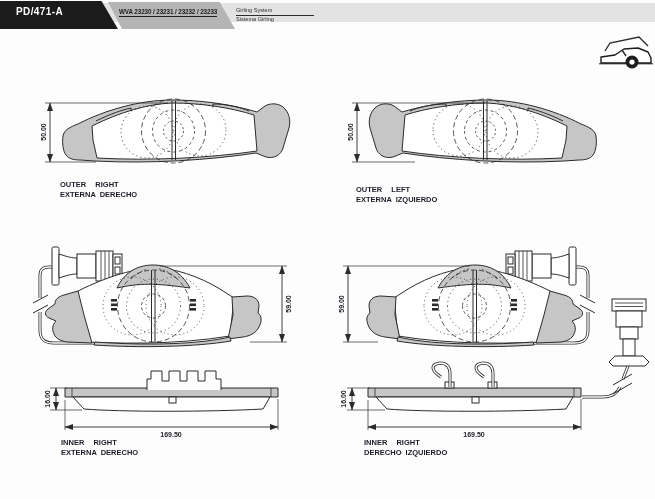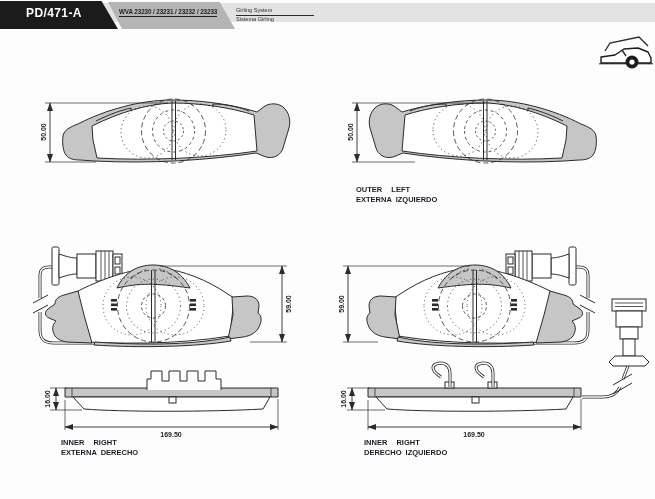--- a/index.html
+++ b/index.html
@@ -4,21 +4,21 @@
 <style>
   html,body{margin:0;padding:0;background:#fff;}
   .canvas{position:relative;width:655px;height:499px;background:#fdfdfd;overflow:hidden;
           font-family:"Liberation Sans",sans-serif;}
   
   .band-light{position:absolute;left:0;top:3px;width:655px;height:19px;background:#e3e3e3;z-index:1;}
   .band-black{position:absolute;left:0;top:1px;width:118px;height:28px;background:#1b1b1b;z-index:3;
               clip-path:polygon(0 0,86% 0,100% 100%,0 100%);}
   .band-gray{position:absolute;left:108px;top:2px;width:127px;height:27px;background:#b5b5b5;z-index:2;
              clip-path:polygon(0 0,88% 0,100% 100%,11% 100%);}
-  .part-number{position:absolute;left:26px;top:6px;z-index:4;color:#fff;font-size:12px;font-weight:800;
+  .part-number{position:absolute;left:16px;top:6px;z-index:4;color:#fff;font-size:10px;font-weight:800;
                letter-spacing:.4px;}
   .wva{position:absolute;left:119px;top:8px;z-index:4;font-size:6.3px;font-weight:bold;color:#1d1d1d;
        border-bottom:1px solid #1d1d1d;padding-bottom:1px;letter-spacing:-.1px;}
   .sys{position:absolute;left:236px;top:7px;z-index:4;font-size:5.6px;color:#2c2c2c;line-height:7px;}
   .sys .u{display:inline-block;border-bottom:.8px solid #2c2c2c;width:78px;padding-bottom:.5px;}
   
   .lbl{position:absolute;z-index:2;color:#1c1c28;font-weight:bold;font-size:7.5px;line-height:9.5px;
        white-space:nowrap;}
   .lbl .en{word-spacing:7px;}
   .lbl .es{word-spacing:2px;}
@@ -43,20 +43,24 @@
   <div class="band-light"></div>
   <div class="band-gray"></div>
   <div class="band-black"></div>
   <div class="part-number">PD/471-A</div>
   <div class="wva">WVA 23230 / 23231 / 23232 / 23233</div>
   <div class="sys">
     <span class="u">Girling System</span><br>
     <span>Sistema Girling</span>
   </div>
 
+  <div class="lbl" style="left:60px;top:180px">
+    <div class="en">OUTER RIGHT</div>
+    <div class="es">EXTERNA DERECHO</div>
+  </div>
   <div class="lbl" style="left:356px;top:185px">
     <div class="en">OUTER LEFT</div>
     <div class="es">EXTERNA IZQUIERDO</div>
   </div>
   <div class="lbl" style="left:61px;top:438px">
     <div class="en">INNER RIGHT</div>
     <div class="es">EXTERNA DERECHO</div>
   </div>
   <div class="lbl" style="left:364px;top:438px">
     <div class="en">INNER RIGHT</div>

